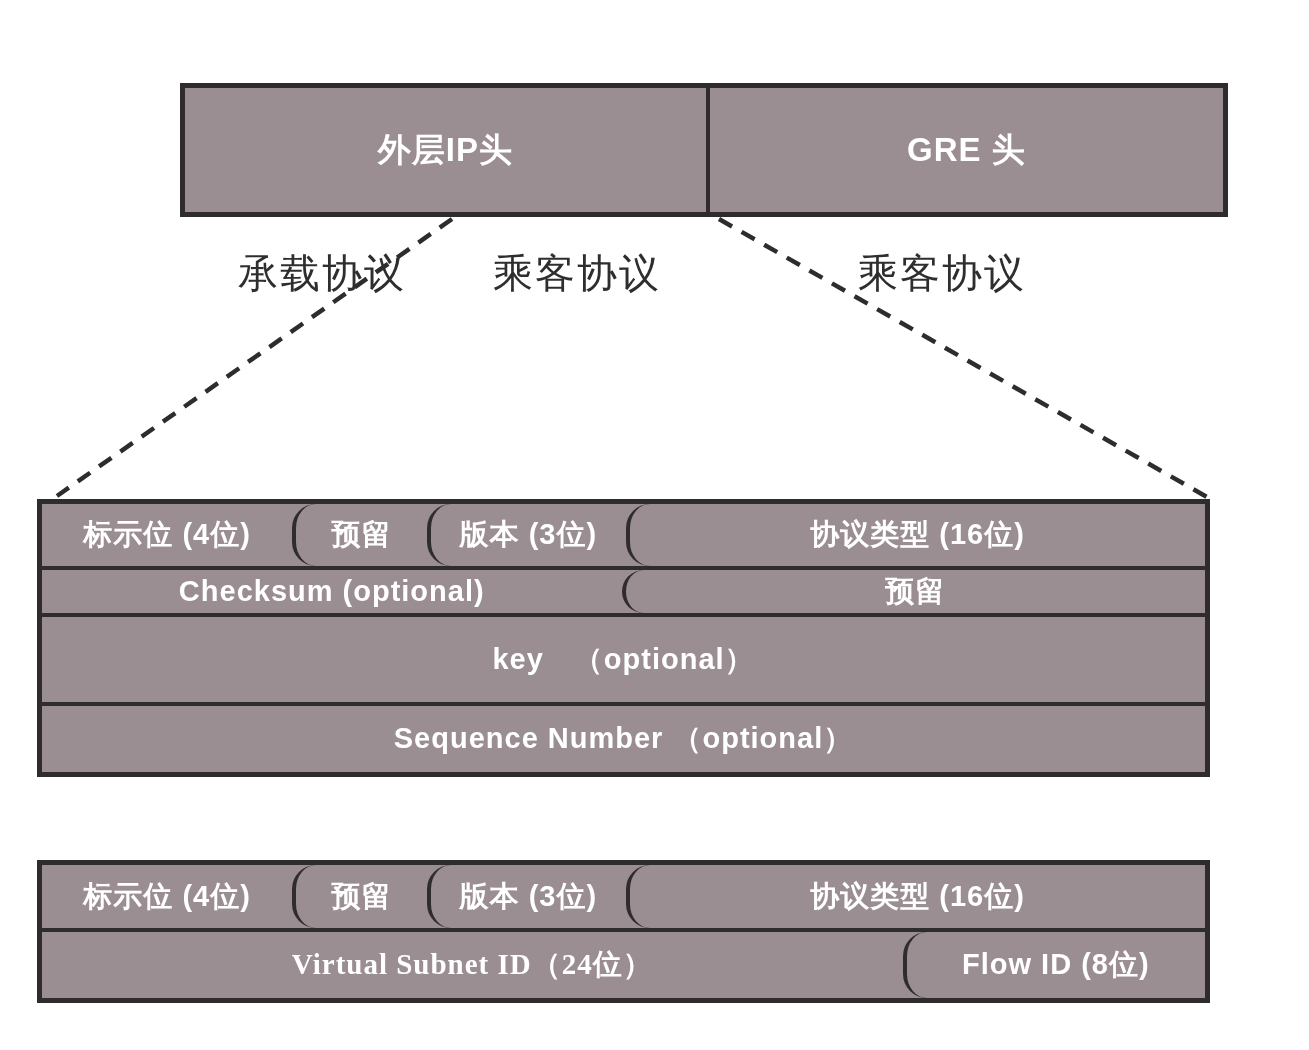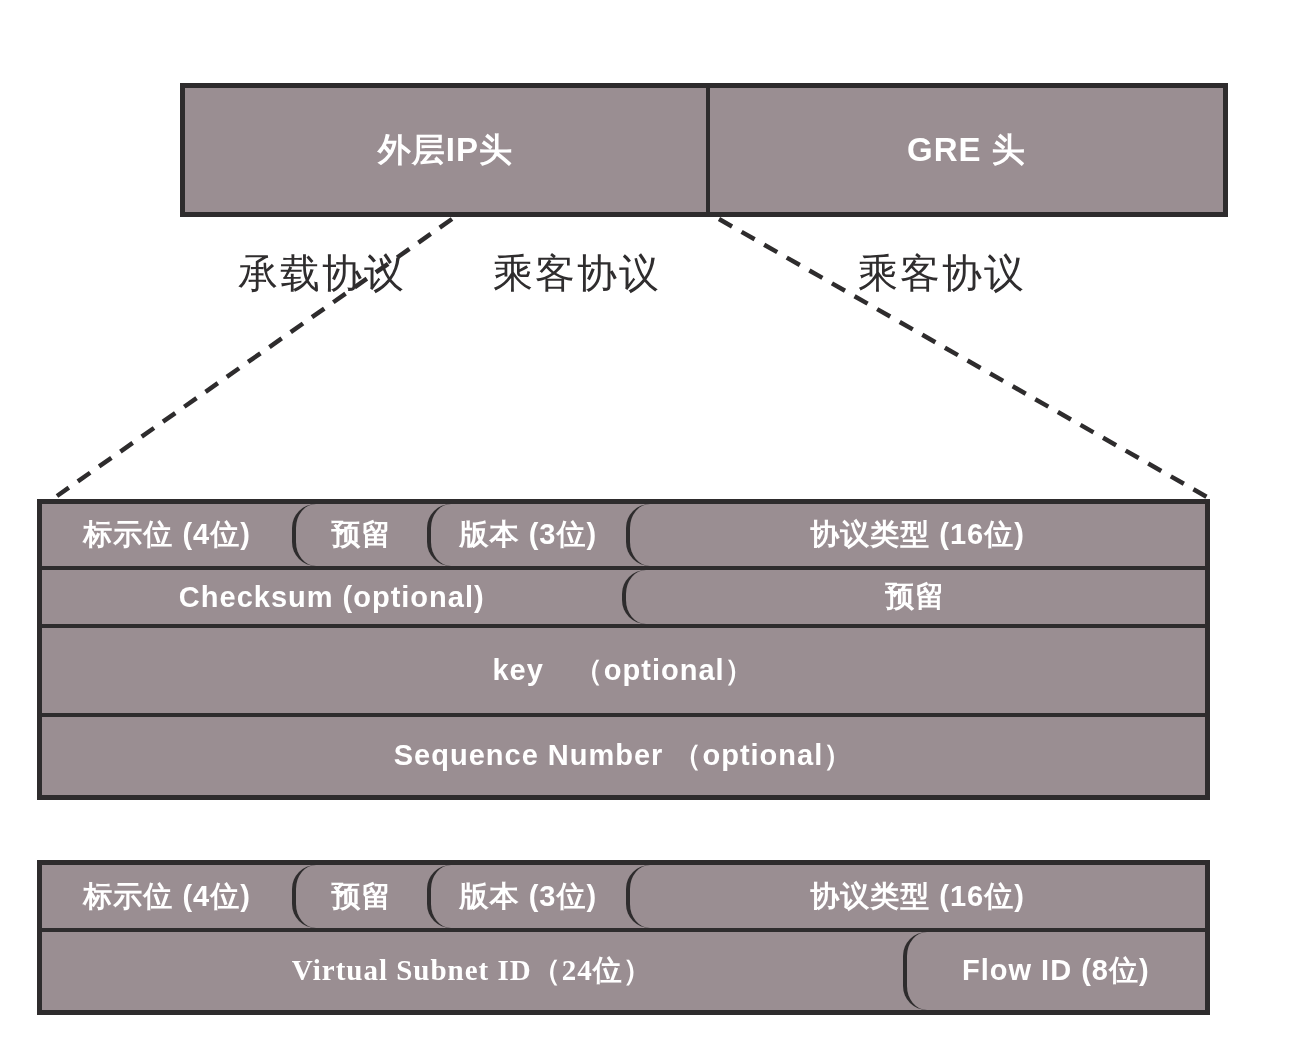--- a/index.html
+++ b/index.html
@@ -55,21 +55,21 @@
   .nvgre-table{top:860px;}
   .ft-row{display:flex;box-sizing:border-box;}
   .ft-row + .ft-row{border-top:4px solid var(--border-color);}
   .ft-cell{
     display:flex;align-items:center;justify-content:center;
     box-sizing:border-box;
     color:var(--box-text);font-size:29px;font-weight:bold;letter-spacing:1px;
     white-space:nowrap;overflow:hidden;
   }
   .ft-cell + .ft-cell{border-left:4px solid var(--border-color);border-radius:24px;}
-  .h66{height:62px;} .h65{height:58px;} .h72{height:89px;} .h73{height:82px;} .h67{height:63px;}
+  .h66{height:62px;} .h65{height:47px;} .h72{height:89px;} .h73{height:70px;} .h67{height:63px;}
   .w-flags{flex:255 0 0;}
   .w-resv{flex:133 0 0;}
   .w-ver{flex:199 0 0;text-align:center;}
   .w-proto{flex:586 0 0;}
   .w-half{flex:1 0 0;}
   .w-vsid{flex:871 0 0;font-family:Liberation Serif, serif;}
   .w-flow{flex:302 0 0;}
 </style>
 </head>
 <body>

